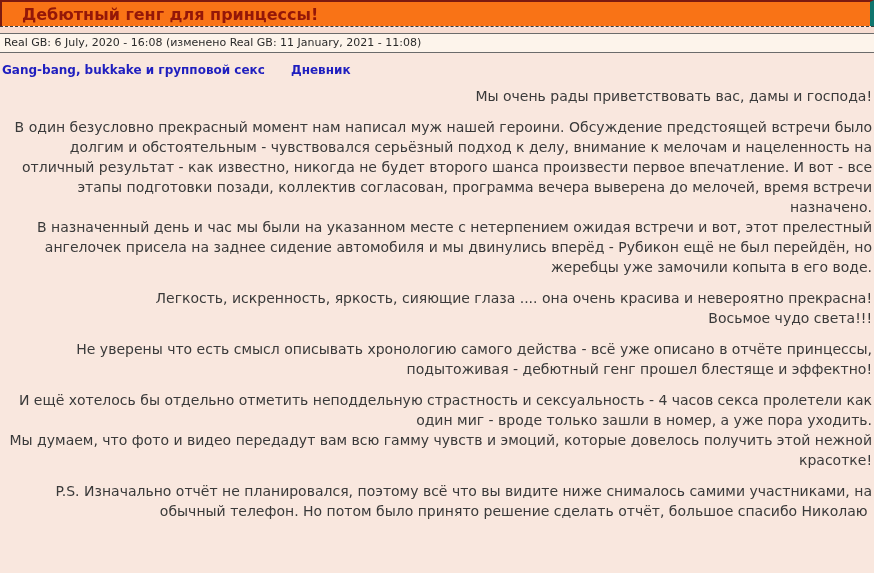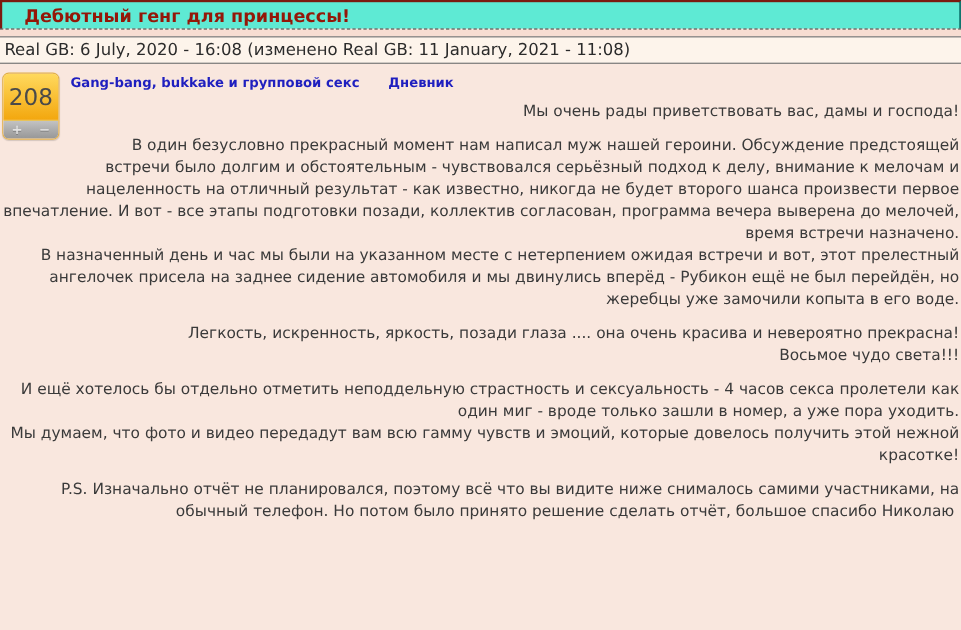--- a/index.html
+++ b/index.html
@@ -5,39 +5,39 @@
   html,body{margin:0;padding:0;}
   body{
     width:874px;height:573px;overflow:hidden;
     background:#f9e7de;
     font-family:"DejaVu Sans","Liberation Sans",sans-serif;
     color:#3a3a3a;
   }
   
   .title-bar{
     height:24px;
-    background:#5eead4;
+    background:#f97316;
     border-top:2px solid #7c1a10;
     border-left:2px solid #7c1a10;
-    border-right:2px solid #0f766e;
+    border-right:4px solid #0f766e;
     display:flex;align-items:center;
     padding-left:20px;
   }
   .title-bar .title-text{
     font-size:16px;font-weight:bold;color:#941708;
   }
   .dashed-sep{border-top:1px dashed #3c3c3c;height:0;}
   .meta-gap{height:6px;background:#f7ddd2;}
   
   .meta-bar{
     background:#fdf4eb;
     border-top:1px solid #6b6b6b;
     border-bottom:1px solid #6b6b6b;
     padding:2px 4px 3px 4px;
-    font-size:15px;color:#2b2b2b;
+    font-size:11px;color:#2b2b2b;
   }
   
   .content{padding:8px 2px 0 2px;min-height:462px;box-sizing:border-box;}
   .vote-box{
     float:left;width:50px;margin:0 10px 4px 0;
     border-radius:6px;overflow:hidden;
     border:1px solid #e2b04a;
     box-shadow:0 1px 1px rgba(0,0,0,.15);
   }
   .vote-score{
@@ -74,34 +74,28 @@
 <div class="title-bar">
   <span class="title-text">Дебютный генг для принцессы!</span>
 </div>
 <div class="dashed-sep"></div>
 <div class="meta-gap"></div>
 <div class="meta-bar">
   <span>Real GB: 6 July, 2020 - 16:08 (изменено Real GB: 11 January, 2021 - 11:08)</span>
 </div>
 
 <div class="content">
-  <div class="vote-box">
-    <div class="vote-score">208</div>
-    <div class="vote-controls">
-      <span class="vote-btn">+</span>
-      <span class="vote-btn">−</span>
-    </div>
-  </div>
   <div class="category-row">
     <a>Gang-bang, bukkake и групповой секс</a>
     <a>Дневник</a>
   </div>
   <div>
       <p class="post-par"><span>Мы очень рады приветствовать вас, дамы и господа!</span></p>
       <p class="post-par"><span>В один безусловно прекрасный момент нам написал муж нашей героини. Обсуждение предстоящей встречи было долгим и обстоятельным - чувствовался серьёзный подход к делу, внимание к мелочам и нацеленность на отличный результат - как известно, никогда не будет второго шанса произвести первое впечатление. И вот - все этапы подготовки позади, коллектив согласован, программа вечера выверена до мелочей, время встречи назначено.
 В назначенный день и час мы были на указанном месте с нетерпением ожидая встречи и вот, этот прелестный ангелочек присела на заднее сидение автомобиля и мы двинулись вперёд - Рубикон ещё не был перейдён, но жеребцы уже замочили копыта в его воде.</span></p>
-      <p class="post-par"><span>Легкость, искренность, яркость, позади глаза .... она очень красива и невероятно прекрасна!
+      <p class="post-par"><span>Легкость, искренность, яркость, сияющие глаза .... она очень красива и невероятно прекрасна!
 Восьмое чудо света!!!</span></p>
+      <p class="post-par"><span>Не уверены что есть смысл описывать хронологию самого действа - всё уже описано в отчёте принцессы, подытоживая - дебютный генг прошел блестяще и эффектно!</span></p>
       <p class="post-par"><span>И ещё хотелось бы отдельно отметить неподдельную страстность и сексуальность - 4 часов секса пролетели как один миг - вроде только зашли в номер, а уже пора уходить.
 Мы думаем, что фото и видео передадут вам всю гамму чувств и эмоций, которые довелось получить этой нежной красотке!</span></p>
       <p class="post-par"><span>P.S. Изначально отчёт не планировался, поэтому всё что вы видите ниже снималось самими участниками, на обычный телефон. Но потом было принято решение сделать отчёт, большое спасибо Николаю </span></p>
     </div>
 </div>
 
 </body></html>

